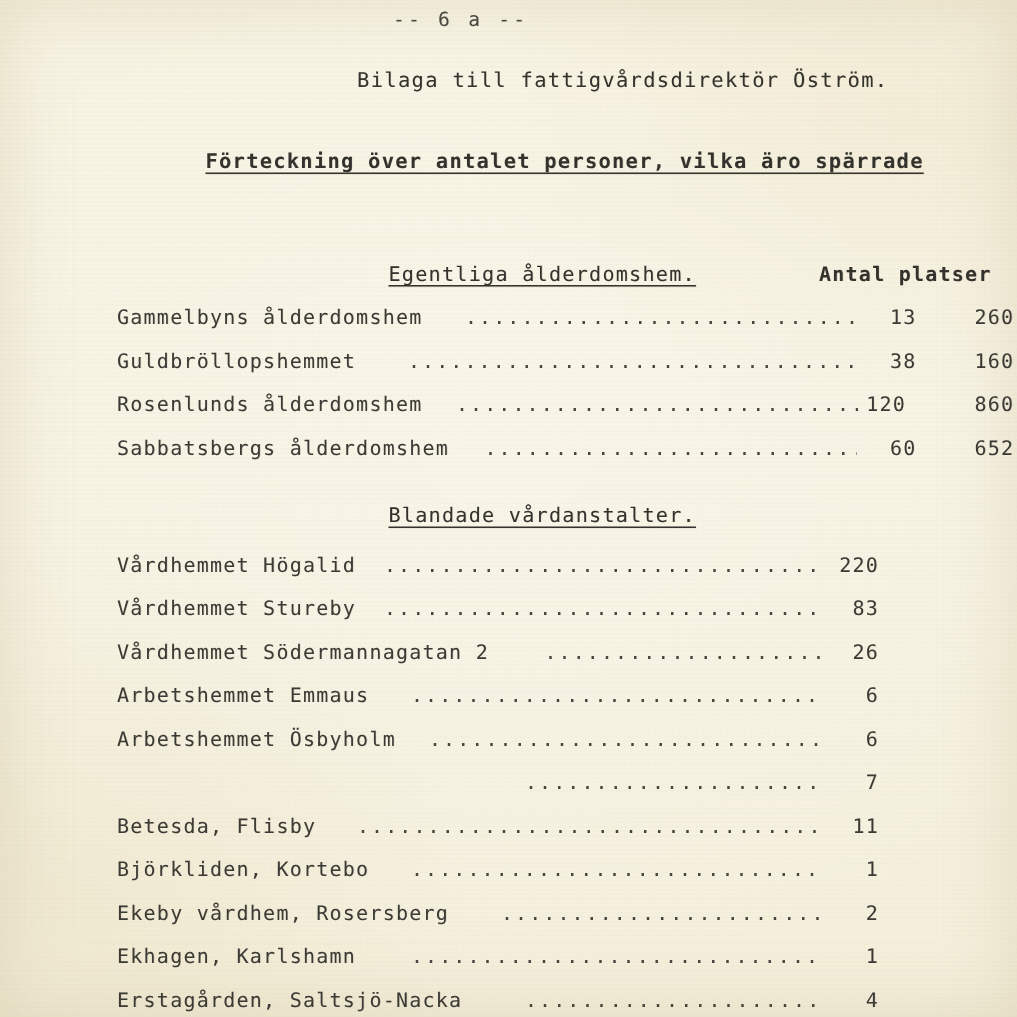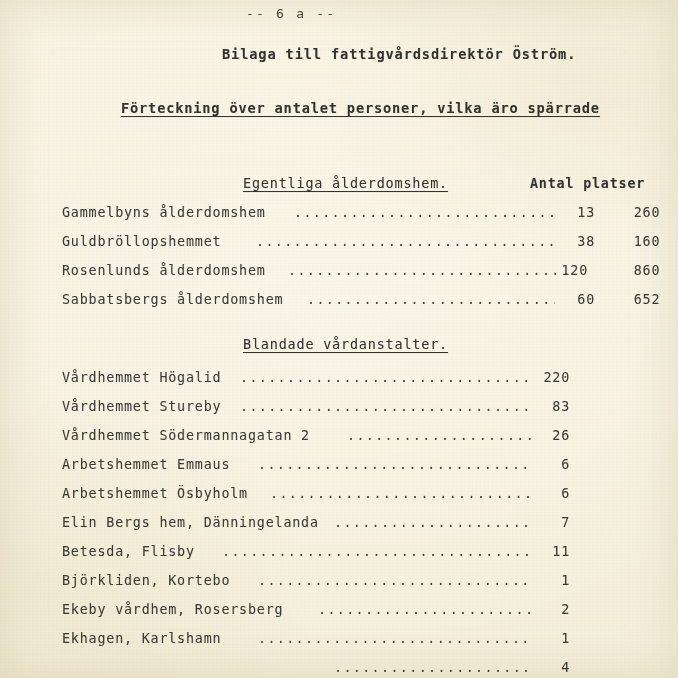--- a/index.html
+++ b/index.html
@@ -41,20 +41,21 @@
     inset: 0;
     pointer-events: none;
     box-shadow: inset 0 0 46px rgba(198,185,148,0.38);
   }
 
   .content {
     position: relative;
     z-index: 2;
     width: 562px;
     height: 678px;
+    margin-left: 16px;
   }
 
   
   .line {
     position: absolute;
     white-space: pre;
     font-size: 13.3px;
     letter-spacing: 0.85px;
     line-height: 16px;
     color: #3b3a35;
@@ -67,21 +68,21 @@
     font-size: 13px;
     letter-spacing: 2.2px;
     color: #4a4840;
   }
 
   .attn {
     left: 222px;
     top: 46px;
     font-size: 13.6px;
     letter-spacing: 0.9px;
-    font-weight: bold;
+    font-weight: normal;
     color: #33322d;
   }
 
   .title1 {
     left: 121px;
     top: 100px;
     font-weight: bold;
     font-size: 13.6px;
     letter-spacing: 0.85px;
     text-decoration: underline;
@@ -246,21 +247,20 @@
       <span class="count" style="left:472px">6</span>
     </div>
 
     <div class="row" style="top:486px">
       <span class="name">Arbetshemmet Ösbyholm</span>
       <span class="leader" style="left:208px; width:262px">................................................</span>
       <span class="count" style="left:472px">6</span>
     </div>
 
     <div class="row" style="top:515px">
-      <span class="name">Elin Bergs hem, Dänningelanda</span>
       <span class="leader" style="left:272px; width:198px">................................................</span>
       <span class="count" style="left:472px">7</span>
     </div>
 
     <div class="row" style="top:544px">
       <span class="name">Betesda, Flisby</span>
       <span class="leader" style="left:160px; width:310px">................................................</span>
       <span class="count" style="left:472px">11</span>
     </div>
 
@@ -276,18 +276,19 @@
       <span class="count" style="left:472px">2</span>
     </div>
 
     <div class="row" style="top:631px">
       <span class="name">Ekhagen, Karlshamn</span>
       <span class="leader" style="left:196px; width:274px">................................................</span>
       <span class="count" style="left:472px">1</span>
     </div>
 
     <div class="row" style="top:660px">
+      <span class="name">Erstagården, Saltsjö-Nacka</span>
       <span class="leader" style="left:272px; width:198px">................................................</span>
       <span class="count" style="left:472px">4</span>
     </div>
 
   </div>
 </div>
 
 </body></html>

